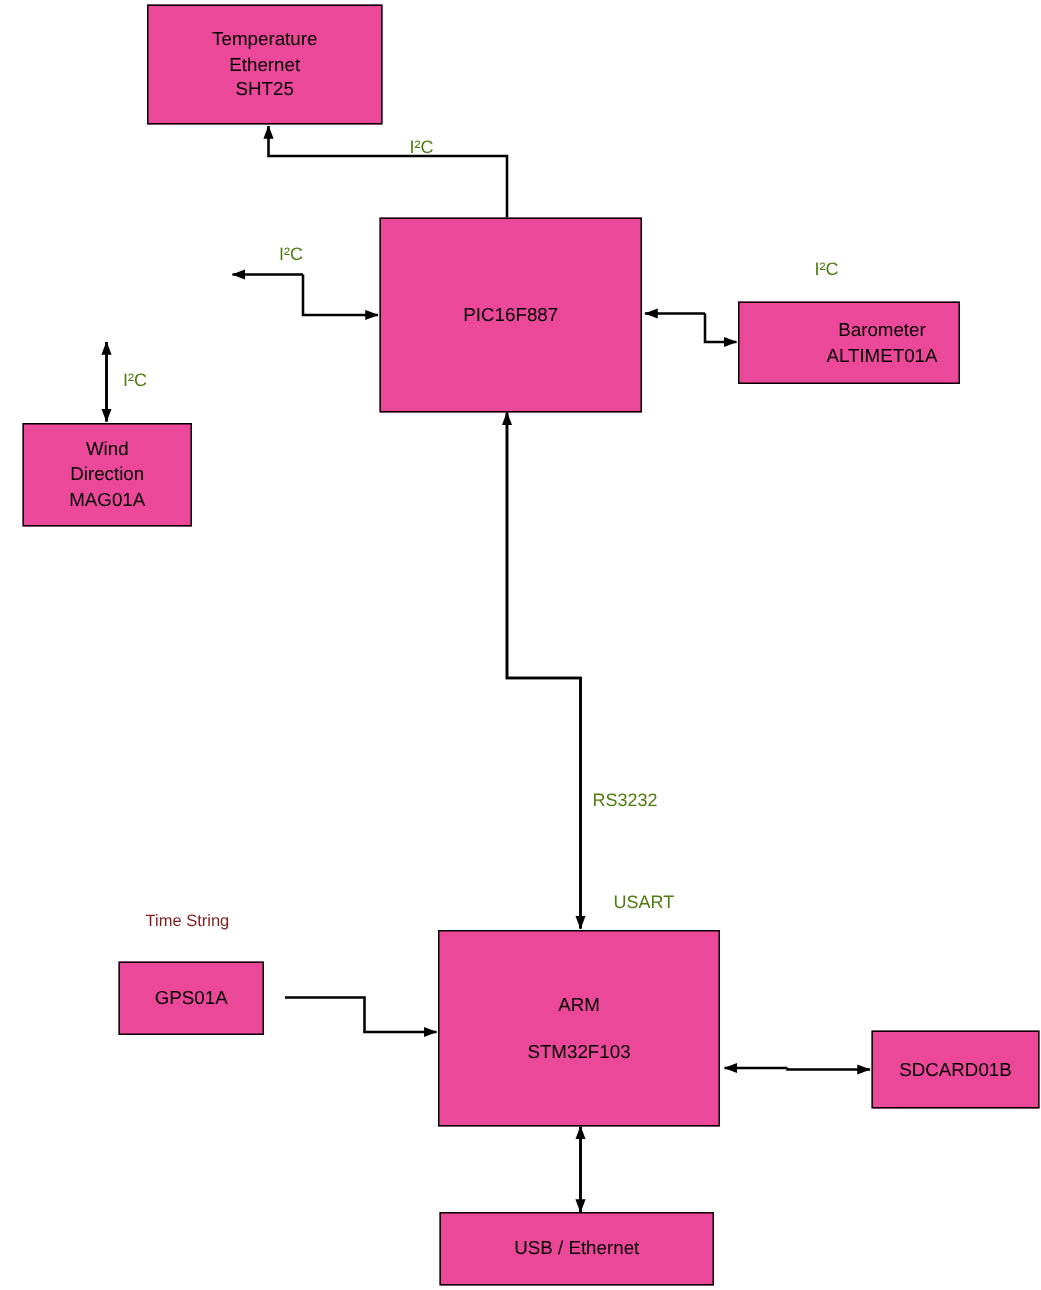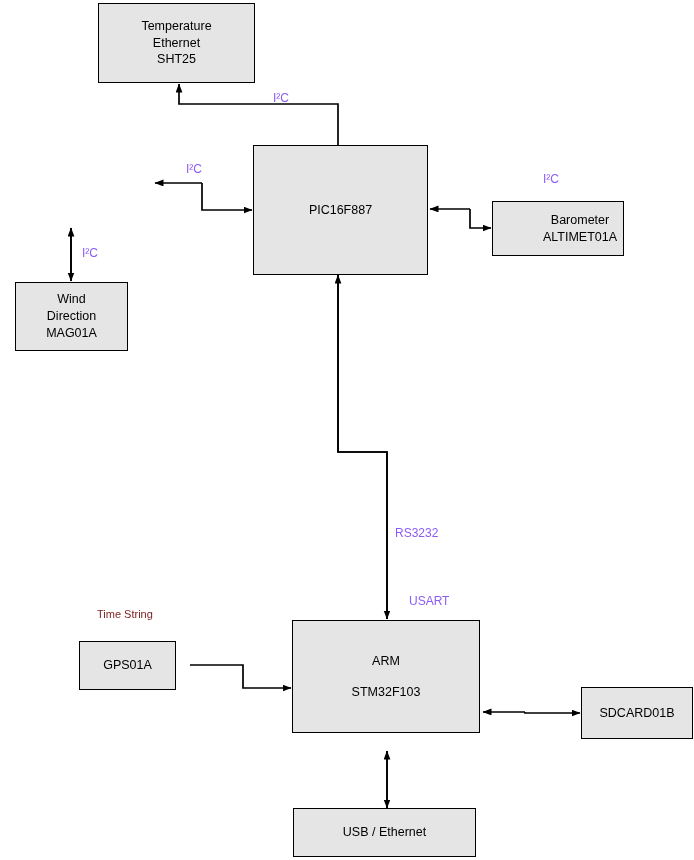--- a/index.html
+++ b/index.html
@@ -12,37 +12,37 @@
     width: 694px;
     height: 860px;
     background: #ffffff;
     font-family: "Liberation Sans", sans-serif;
     overflow: hidden;
   }
   .node {
     position: absolute;
     box-sizing: border-box;
     border: 1.6px solid #000000;
-    background: #e5e5e5;
+    background: #ec4899;
     display: flex;
     flex-direction: column;
     align-items: center;
     justify-content: center;
     text-align: center;
     font-size: 12.5px;
     color: #000000;
     line-height: 1.35;
     z-index: 3;
   }
   .node .line { display: block; white-space: pre; }
   .node.spaced .line + .line { margin-top: 14px; }
   .edge-label {
     position: absolute;
     font-size: 12px;
-    color: #8b5cf6;
+    color: #4d7c0f;
     white-space: nowrap;
     z-index: 4;
   }
   svg.wires {
     position: absolute;
     left: 0;
     top: 0;
     width: 694px;
     height: 860px;
     z-index: 1;
@@ -97,32 +97,32 @@
     <span class="line">Temperature</span>
     <span class="line">Ethernet</span>
     <span class="line">SHT25</span>
   </div>
 
 
   <div class="node" style="left:253px; top:145px; width:175px; height:130px;">
     <span class="line">PIC16F887</span>
   </div>
 
-  <div class="node" style="left:492px; top:201px; width:132px; height:55px;padding-left:44px;">
+  <div class="node" style="left:492px; top:201px; width:148px; height:55px;padding-left:44px;">
     <span class="line">Barometer</span>
     <span class="line">ALTIMET01A</span>
   </div>
 
   <div class="node" style="left:15px; top:282px; width:113px; height:69px;">
     <span class="line">Wind</span>
     <span class="line">Direction</span>
     <span class="line">MAG01A</span>
   </div>
 
-  <div class="node spaced" style="left:292px; top:620px; width:188px; height:113px;">
+  <div class="node spaced" style="left:292px; top:620px; width:188px; height:131px;">
     <span class="line">ARM</span>
     <span class="line">STM32F103</span>
   </div>
 
   <div class="node" style="left:79px; top:641px; width:97px; height:49px;">
     <span class="line">GPS01A</span>
   </div>
 
   <div class="node" style="left:581px; top:687px; width:112px; height:52px;">
     <span class="line">SDCARD01B</span>

